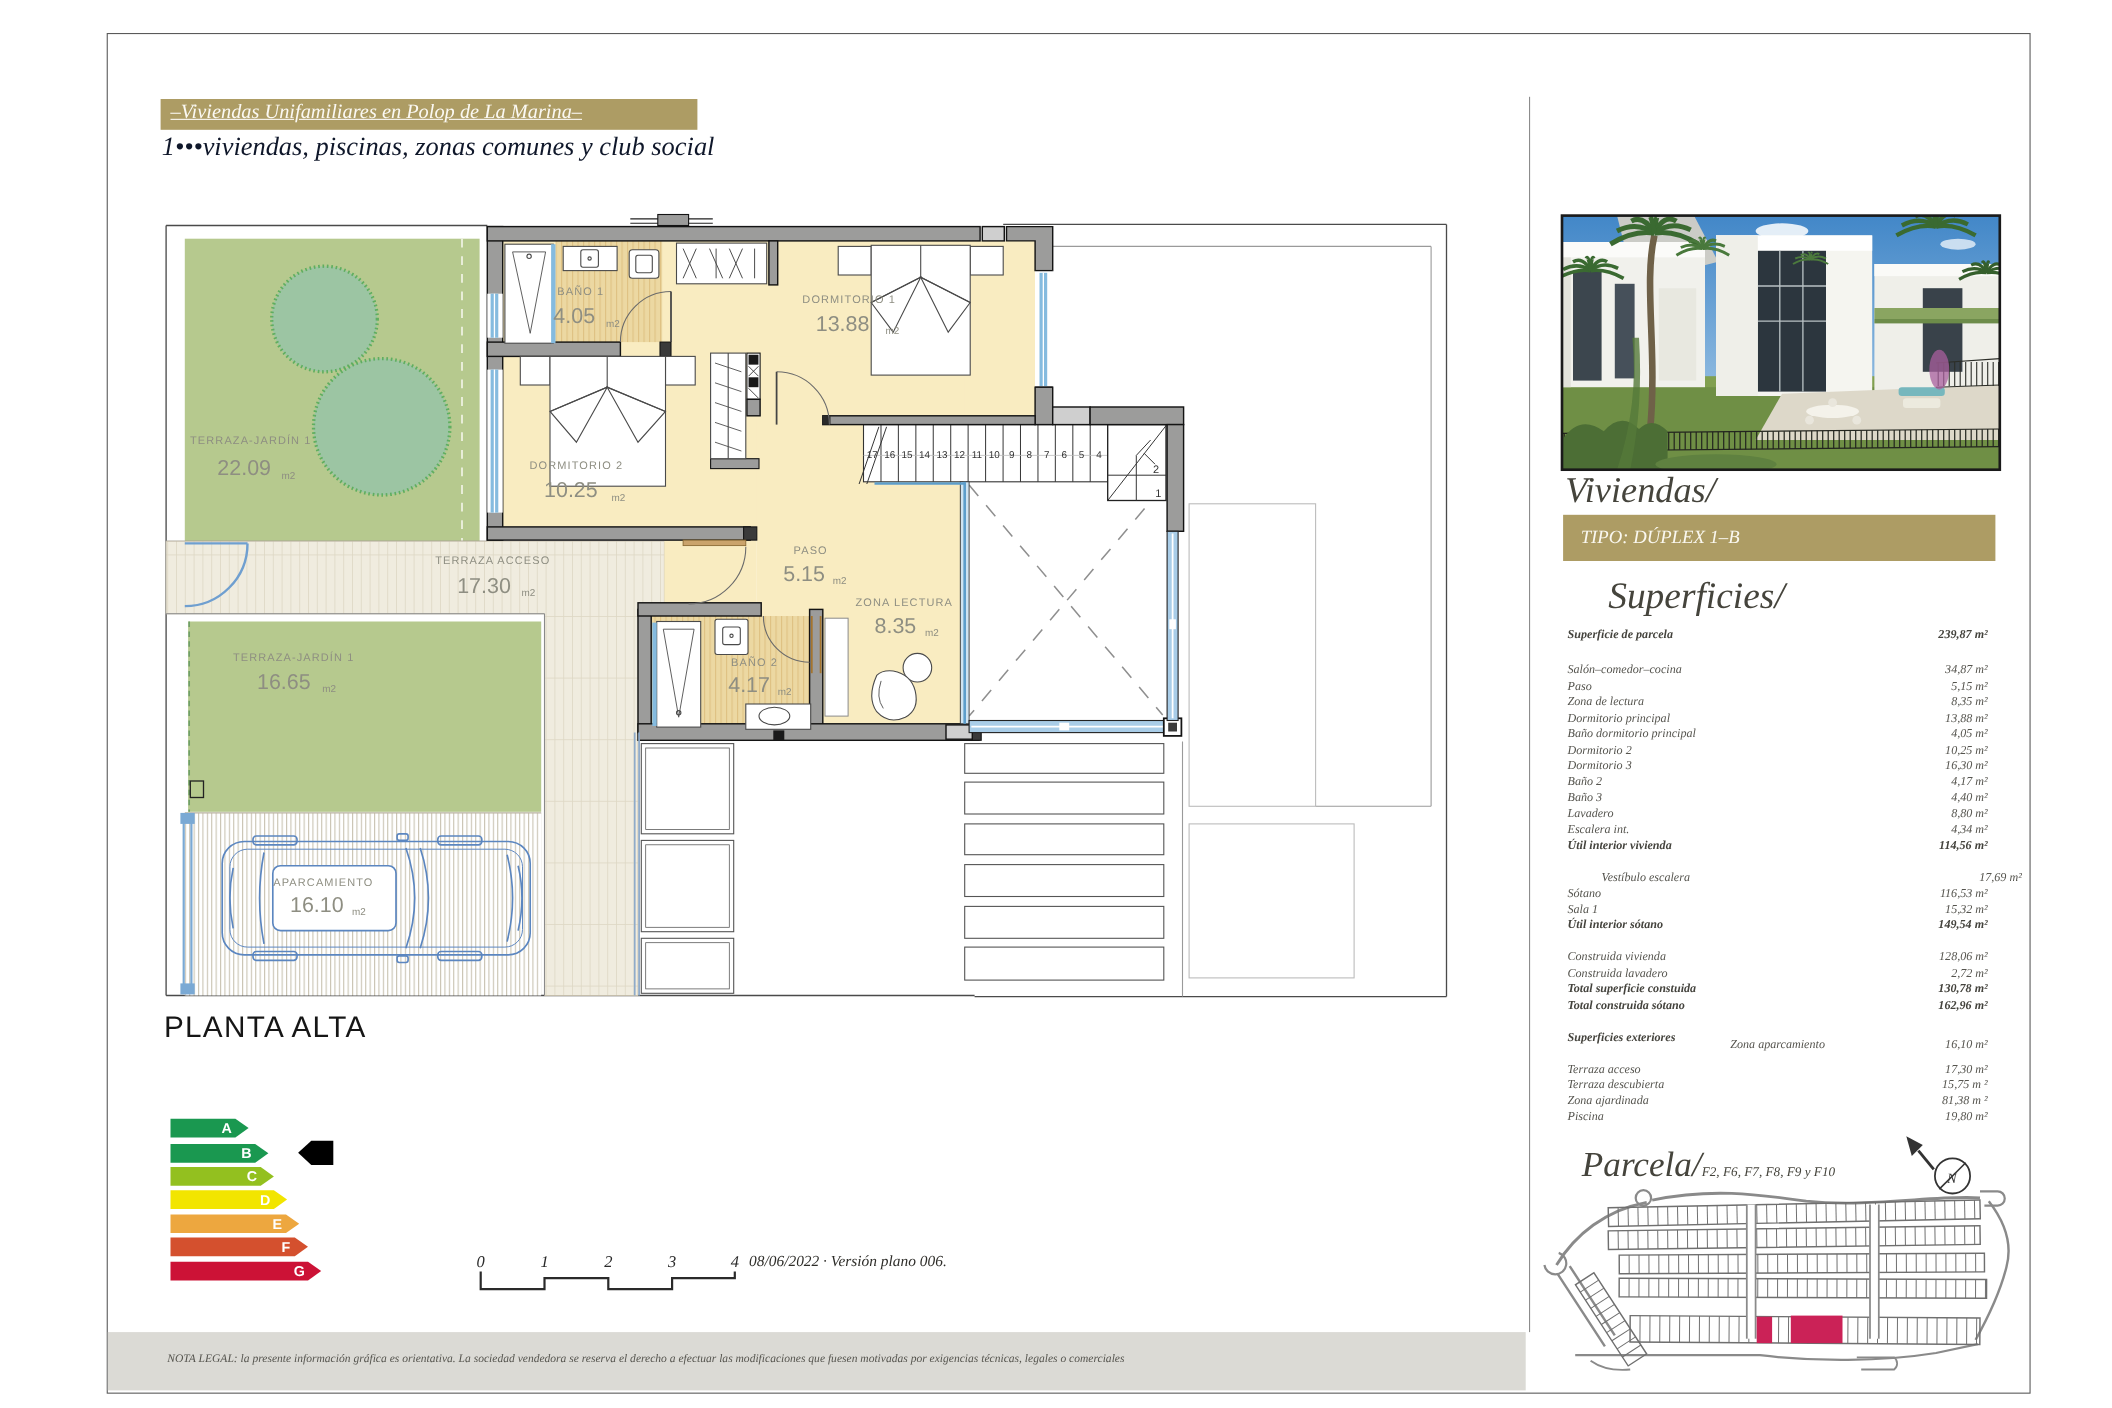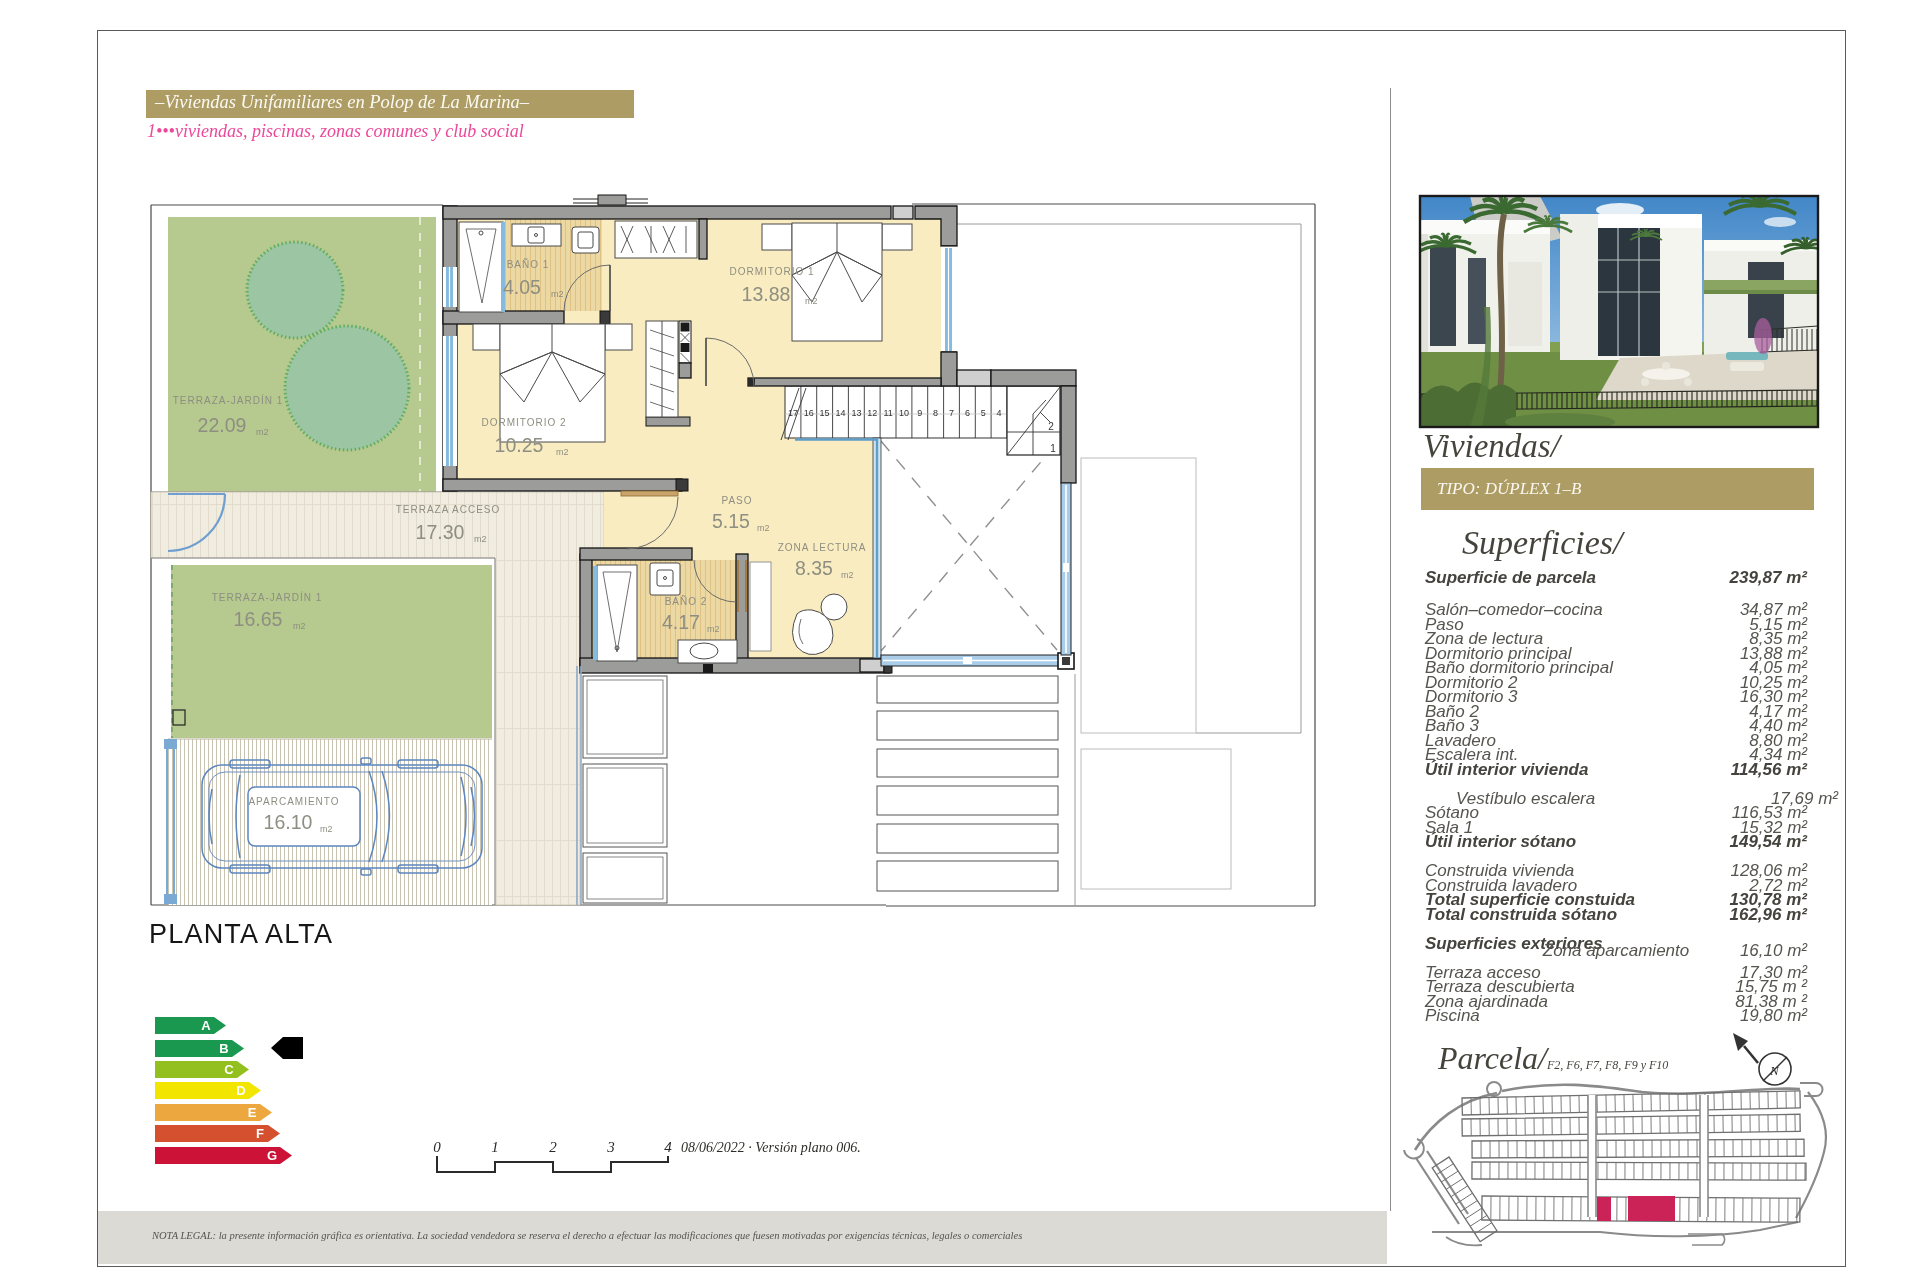--- a/index.html
+++ b/index.html
@@ -1,35 +1,35 @@
 <!DOCTYPE html>
 <html><head><meta charset="utf-8">
 <style>
 html,body{margin:0;padding:0;background:#fff;}
 .page{position:relative;width:1920px;height:1280px;background:#fff;overflow:hidden;
   font-family:"Liberation Serif", serif;}
 .abs{position:absolute;}
 .ser{font-family:"Liberation Serif", serif;font-style:italic;}
 .sans{font-family:"Liberation Sans", sans-serif;}
 .row{position:absolute;left:1425px;width:382px;height:15px;font-style:italic;
-  font-family:Liberation Sans, sans-serif;font-size:17px;color:#55544e;line-height:15px;}
+  font-family:Liberation Serif, serif;font-size:11px;color:#55544e;line-height:15px;}
 .row .v{position:absolute;right:0;top:0;}
 .row.b{font-weight:bold;color:#44433d;}
 </style></head><body>
 <div class="page">
 
 <div class="abs" style="left:97px;top:30px;width:1747px;height:1235px;border:1px solid #5a5a5a;"></div>
 
 <div class="abs" style="left:1390px;top:88px;width:1px;height:1123px;background:#8c8c8c;"></div>
 
 <div class="abs" style="left:146px;top:90px;width:488px;height:28px;background:#ad9c64;"></div>
 
-<div class="abs ser" style="left:155px;top:92px;font-size:18.5px;color:#fbf9f3;">–Viviendas Unifamiliares en Polop de La Marina–</div>
-
-<div class="abs ser" style="left:147px;top:121px;font-size:18px;color:#ec4899;">1•••viviendas, piscinas, zonas comunes y club social</div>
+<div class="abs ser" style="left:155px;top:92px;font-size:18.5px;color:#fbf9f3;text-decoration:underline;">–Viviendas Unifamiliares en Polop de La Marina–</div>
+
+<div class="abs ser" style="left:147px;top:121px;font-size:24px;color:#0f172a;">1•••viviendas, piscinas, zonas comunes y club social</div>
 <svg class="abs" style="left:0;top:0" width="1920" height="1280" viewBox="0 0 1920 1280">
 <defs>
         <pattern id="stripes4" width="4" height="8" patternUnits="userSpaceOnUse">
           <rect width="4" height="8" fill="#ffffff"></rect>
           <line x1="0.5" y1="0" x2="0.5" y2="8" stroke="#c9c3b2" stroke-width="1"></line>
         </pattern>
         <pattern id="bathhatch" width="5" height="8" patternUnits="userSpaceOnUse">
           <rect width="5" height="8" fill="#ecd8a2"></rect>
           <line x1="0.5" y1="0" x2="0.5" y2="8" stroke="#dec183" stroke-width="1"></line>
         </pattern>

